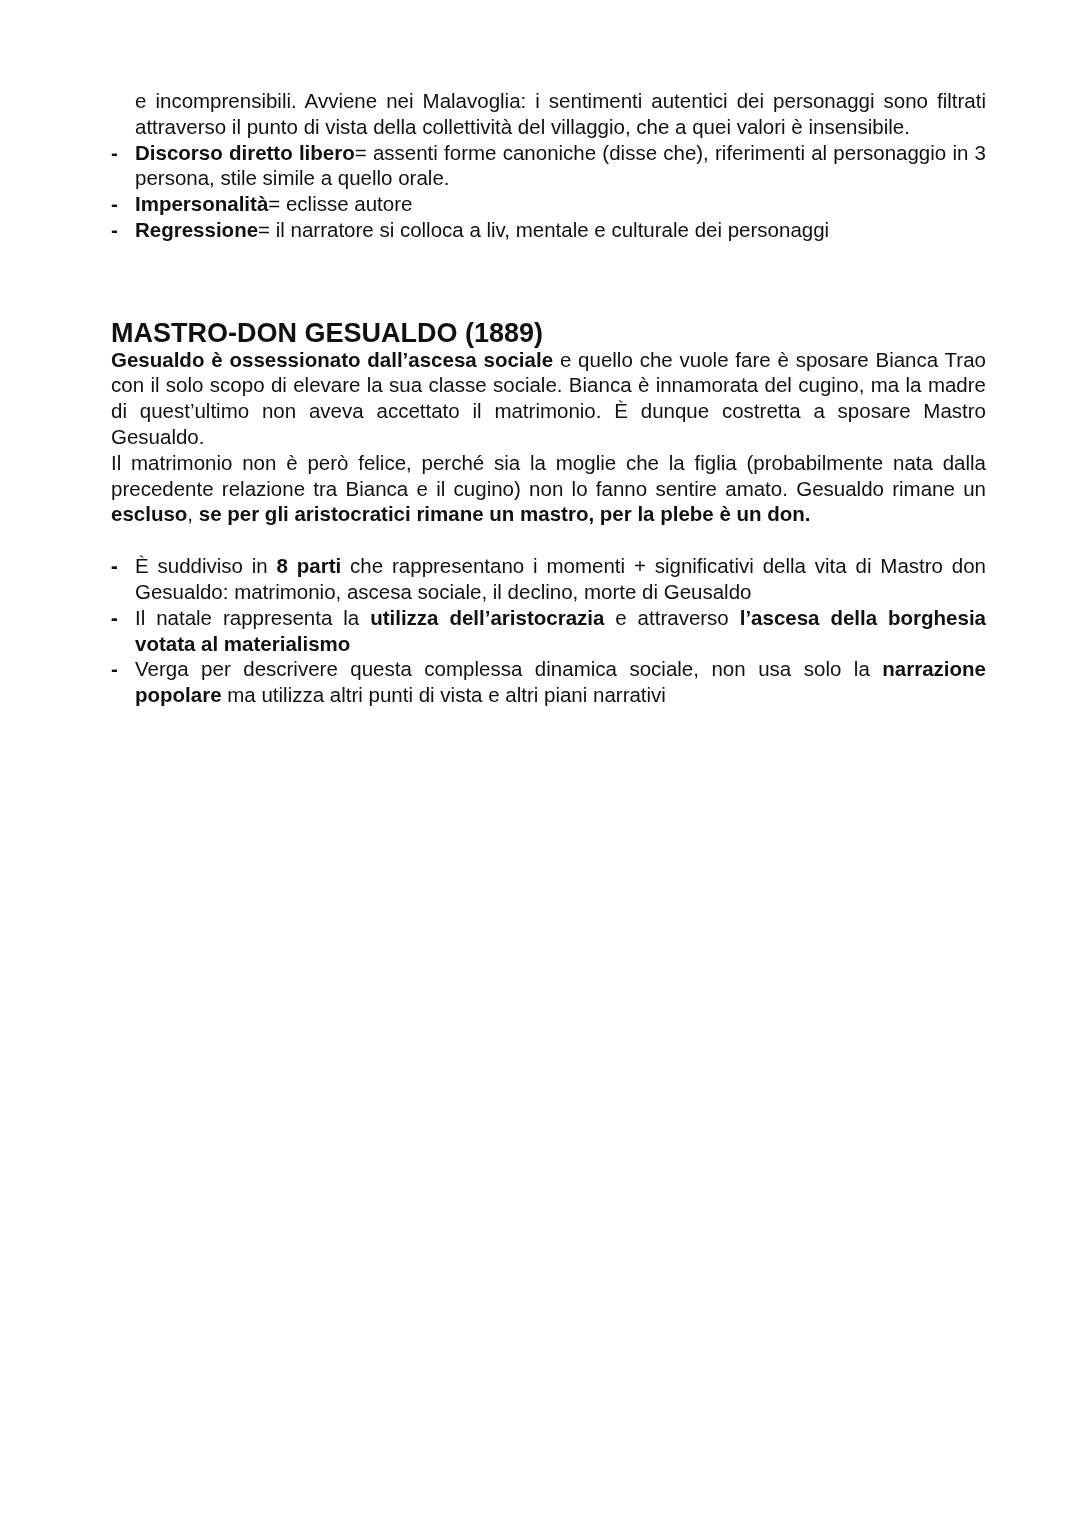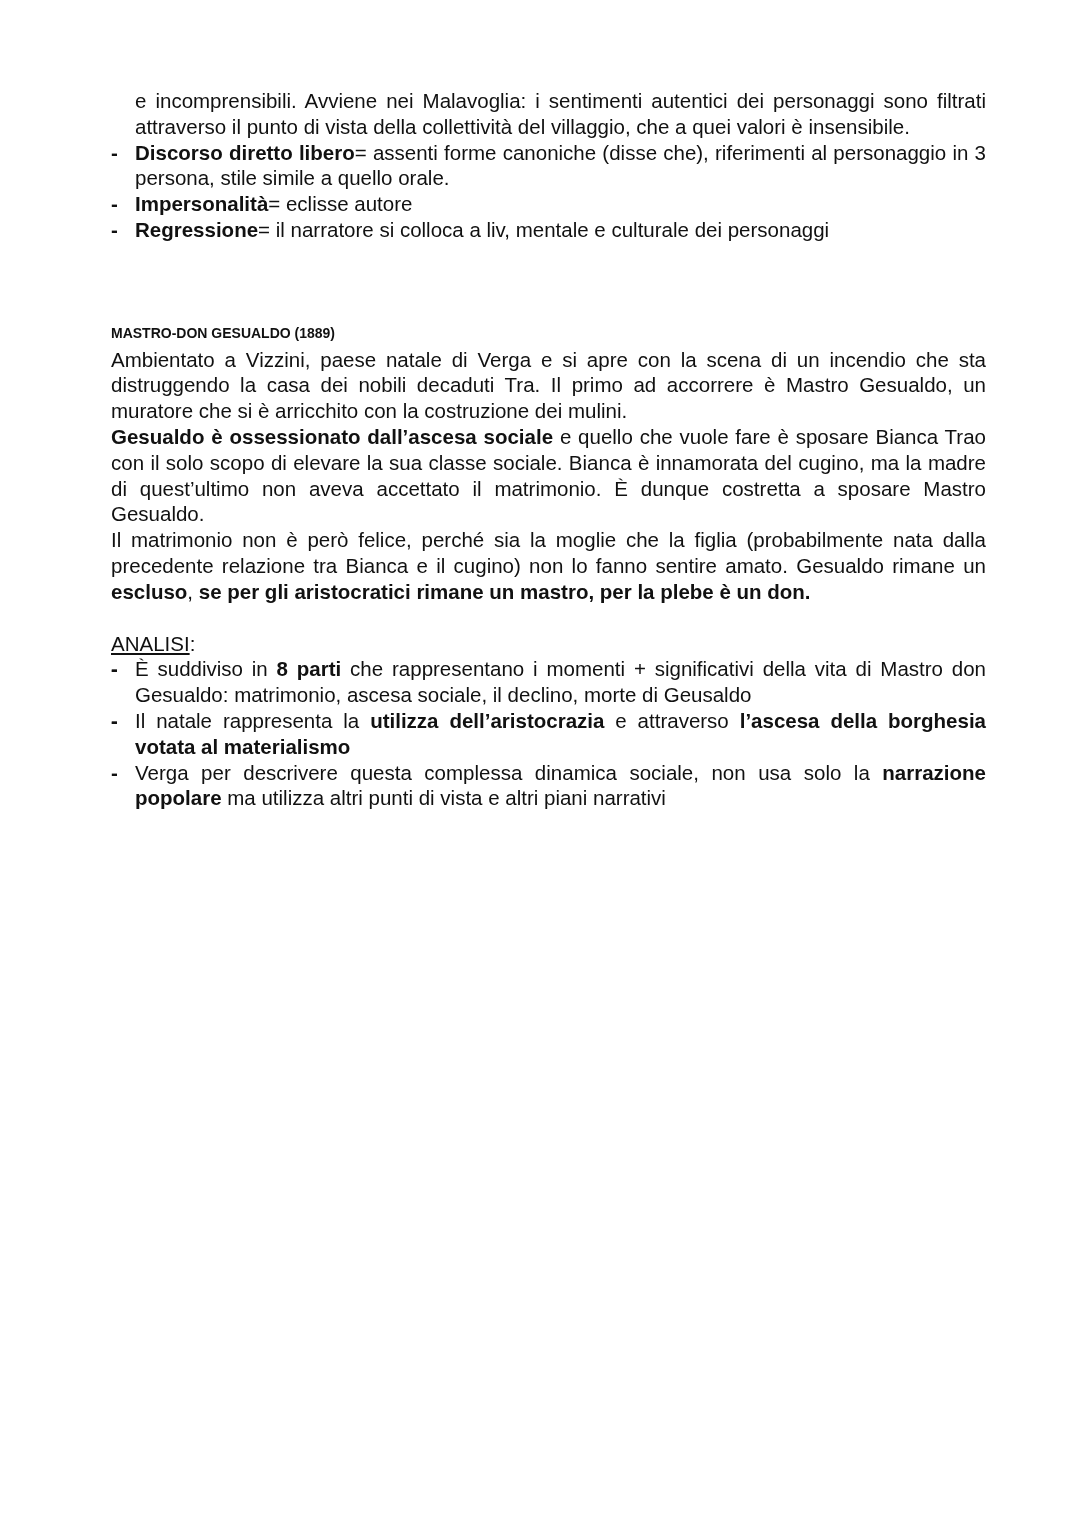--- a/index.html
+++ b/index.html
@@ -10,21 +10,21 @@
   }
   .page { position: absolute; left: 103px; top: 88px; width: 875px; font-size: 20.5px; line-height: 25.8px; margin-left: 8px; }
   .just { text-align: justify; }
   .b { font-weight: bold; }
   ul.dash { list-style: none; margin: 0; padding: 0; }
   ul.dash li { position: relative; padding-left: 24px; text-align: justify; }
   ul.dash li .bullet { position: absolute; left: 0; top: 0; font-weight: bold; }
   .indent { padding-left: 24px; text-align: justify; }
   .gap-large { height: 78px; }
   .gap-small { height: 26px; }
-  h2 { font-size: 14px; line-height: 25.8px; margin: 0; font-weight: bold; }
+  h2 { font-size: 27px; line-height: 25.8px; margin: 0; font-weight: bold; }
   .ul { text-decoration: underline; }
   p { margin: 0; }
 </style>
 </head>
 <body>
 
 <div class="page">
 
   <p class="indent">e incomprensibili. Avviene nei Malavoglia: i sentimenti autentici dei personaggi sono filtrati attraverso il punto di vista della collettività del villaggio, che a quei valori è insensibile.</p>
 
@@ -39,27 +39,25 @@
     </li>
     <li>
       <span class="bullet">-</span>
       <span class="b">Regressione</span><span>= il narratore si colloca a liv, mentale e culturale dei personaggi</span>
     </li>
   </ul>
 
   <div class="gap-large"></div>
 
   <h2>MASTRO-DON GESUALDO (1889)</h2>
-  <p class="just">Ambientato a Vizzini, paese natale di Verga e si apre con la scena di un incendio che sta distruggendo la casa dei nobili decaduti Tra. Il primo ad accorrere è Mastro Gesualdo, un muratore che si è arricchito con la costruzione dei mulini.</p>
   <p class="just"><span class="b">Gesualdo è ossessionato dall’ascesa sociale</span><span> e quello che vuole fare è sposare Bianca Trao con il solo scopo di elevare la sua classe sociale. Bianca è innamorata del cugino, ma la madre di quest’ultimo non aveva accettato il matrimonio. È dunque costretta a sposare Mastro Gesualdo.</span></p>
   <p class="just"><span>Il matrimonio non è però felice, perché sia la moglie che la figlia (probabilmente nata dalla precedente relazione tra Bianca e il cugino) non lo fanno sentire amato. Gesualdo rimane un </span><span class="b">escluso</span><span>, </span><span class="b">se per gli aristocratici rimane un mastro, per la plebe è un don.</span></p>
 
   <div class="gap-small"></div>
 
-  <p><span class="ul">ANALISI</span><span>:</span></p>
 
   <ul class="dash">
     <li>
       <span class="bullet">-</span>
     </li>
     <li>
       <span class="bullet">-</span>
       <span>È suddiviso in </span><span class="b">8 parti</span><span> che rappresentano i momenti + significativi della vita di Mastro don Gesualdo: matrimonio, ascesa sociale, il declino, morte di Geusaldo</span>
     </li>
     <li>

